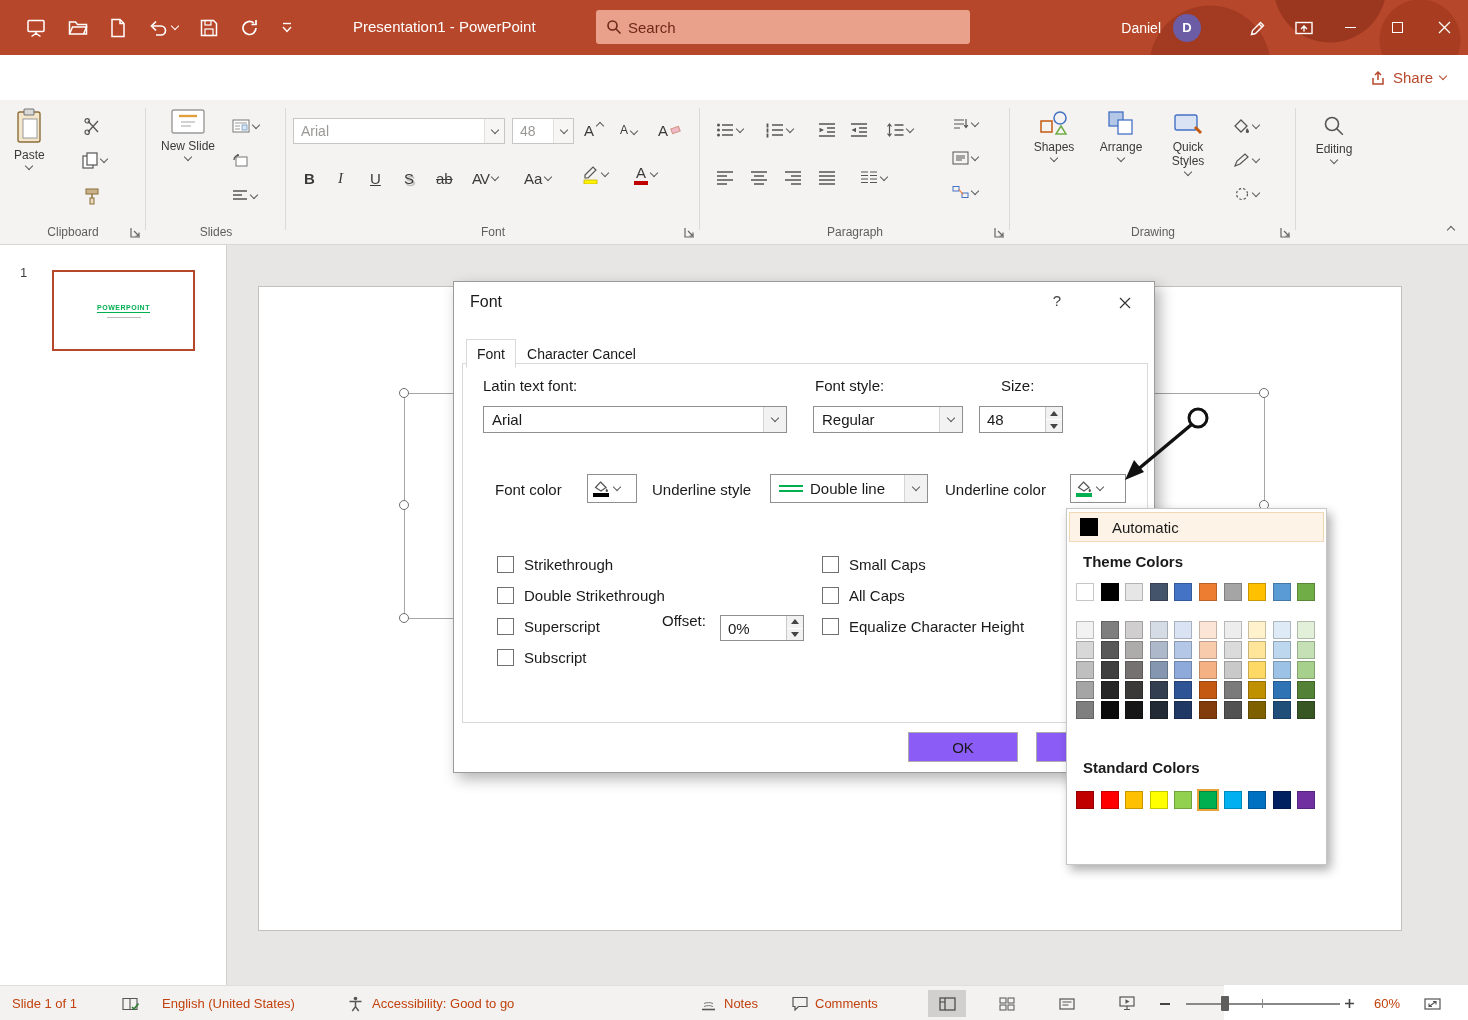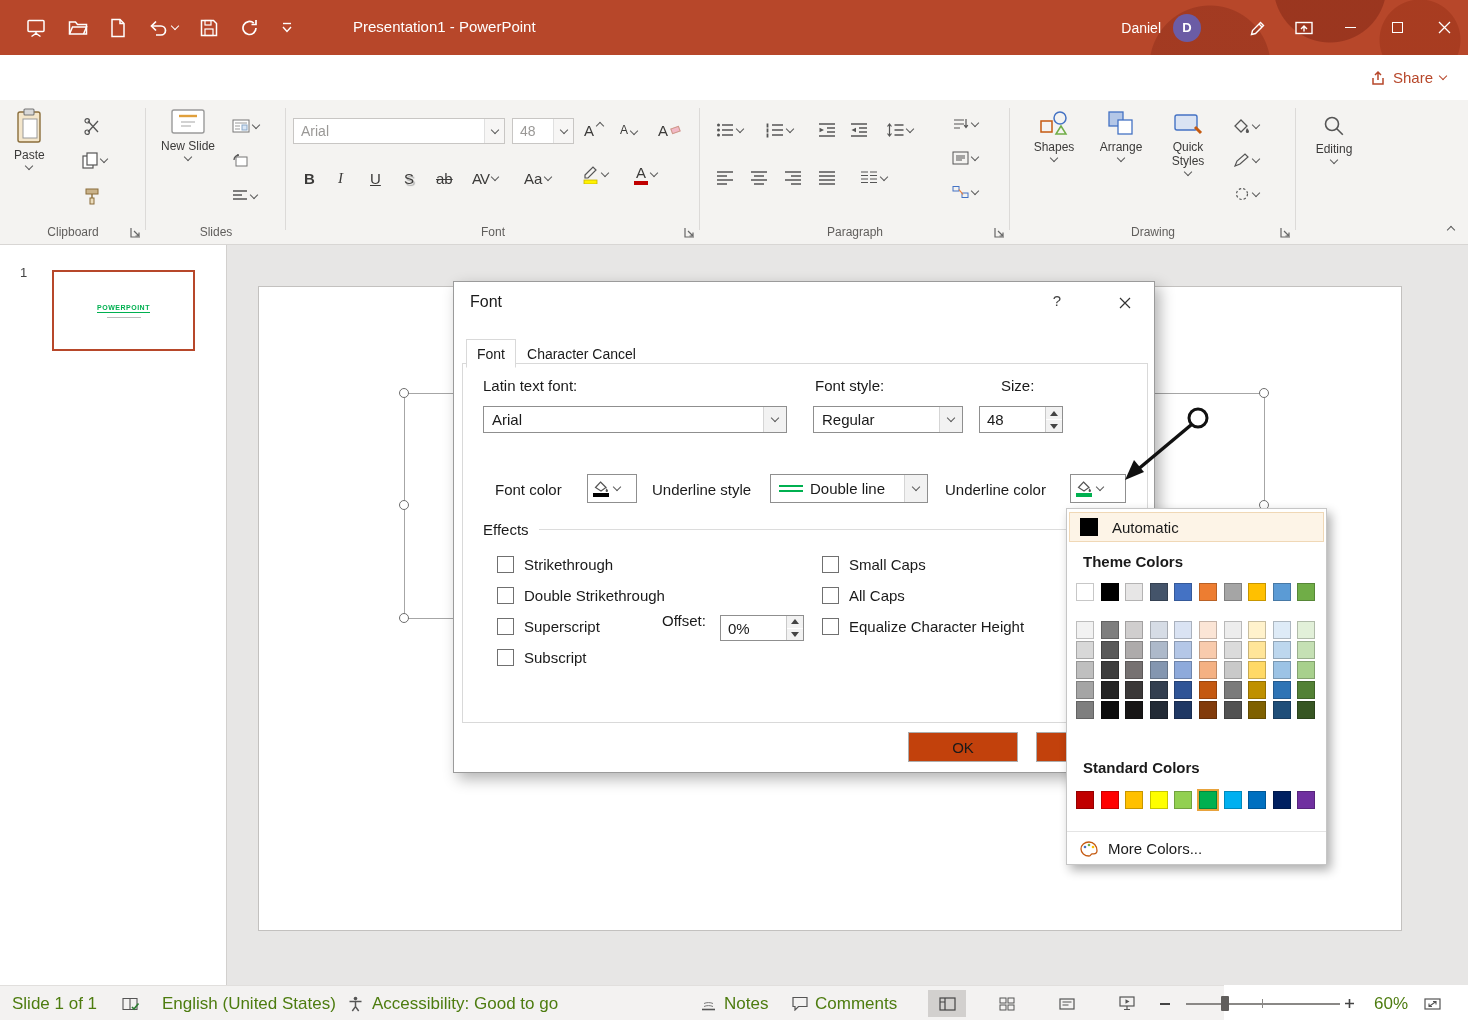--- a/index.html
+++ b/index.html
@@ -80,38 +80,38 @@
 .spinbox .val{flex:1;display:flex;align-items:center;padding:0 7px}
 .spinbox .btns{width:17px;display:flex;flex-direction:column;border-left:1px solid #C9C9C9}
 .spinbox .btns div{flex:1;display:flex;align-items:center;justify-content:center;background:#F2F2F2}
 .spinbox .btns div:first-child{border-bottom:1px solid #fff}
 .grouphead{position:absolute;display:flex;align-items:center;gap:10px}
 .grouphead .ln{height:1px;background:#DCDCDC}
 .colordd{position:absolute;display:flex;align-items:center;border:1px solid #8F8F8F;background:#fff;height:29px;padding:0 5px;gap:5px}
 .strip{width:16px;height:4px}
 .cbrow{position:absolute;display:flex;align-items:center;gap:10px}
 .cbox{width:17px;height:17px;border:1px solid #707070;background:#fff;flex:none}
-.wbtn{position:absolute;width:110px;height:30px;background:#c2410c;border:1px solid #ADADAD;display:flex;align-items:center;justify-content:center;font-size:15px;color:#1A1A1A}
+.wbtn{position:absolute;width:110px;height:30px;background:#8b5cf6;border:1px solid #ADADAD;display:flex;align-items:center;justify-content:center;font-size:15px;color:#1A1A1A}
 
 
 #colorpopup{position:absolute;left:1066px;top:508px;width:261px;height:357px;background:#fff;border:1px solid #C6C6C6;
  box-shadow:4px 5px 10px rgba(0,0,0,.32);z-index:30;font-size:15px;color:#1A1A1A}
 #cp-auto{position:absolute;left:2px;top:3px;right:2px;height:30px;display:flex;align-items:center;gap:14px;padding:0 10px;border:1px solid #F0D8B6;background:#FDF4E7}
 .cp-head{position:absolute;left:16px;font-weight:700;font-size:15px}
 .swrow{position:absolute;left:9px;display:grid;grid-template-columns:repeat(10,18px);column-gap:6.6px}
 .vgrid{position:absolute;left:9px;display:grid;grid-template-columns:repeat(10,18px);column-gap:6.6px;row-gap:2px}
 .sw{width:18px;height:18px;border:1px solid rgba(0,0,0,.22);cursor:default}
 .sw.selected{outline:2px solid var(--selection_ring,#E8A33D);outline-offset:0}
 #cp-more{position:absolute;left:0;right:0;top:322px;height:34px;border-top:1px solid #E4E4E4;display:flex;align-items:center;gap:10px;padding:0 13px}
 
 
 #annot{position:absolute;left:0;top:0;width:1468px;height:1020px;z-index:40;pointer-events:none}
 
 
-#statusbar{position:absolute;left:0;top:985px;width:1224px;height:35px;background:#F3F2F1;border-top:1px solid #E1DFDD;font-size:17px;color:#4d7c0f;z-index:5}
+#statusbar{position:absolute;left:0;top:985px;width:1224px;height:35px;background:#F3F2F1;border-top:1px solid #E1DFDD;font-size:13px;color:#c2410c;z-index:5}
 .sb{position:absolute;top:0;height:35px;display:flex;align-items:center;gap:7px}
 .viewbtn{position:absolute;top:4px;width:38px;height:27px;display:flex;align-items:center;justify-content:center}
 .viewbtn.sel{background:#D2D0CE}
 #zoomtrack{position:absolute;left:1186px;top:17px;width:154px;height:2px;background:#8A8886}
 #zoomnotch{position:absolute;left:1262px;top:13px;width:1px;height:9px;background:#8A8886}
 #zoomthumb{position:absolute;left:1221px;top:10px;width:8px;height:15px;background:#605E5C;border-radius:1px}
 </style>
 </head>
 <body>
 
@@ -171,20 +171,29 @@
     <div class="tbtn">
         <span>
           <svg width="12" height="13" viewBox="0 0 12 13">
             <path d="M2 2.5h8" stroke="#fff" stroke-width="1.4"></path>
             <path d="M2 6l4 4.5L10 6" fill="none" stroke="#fff" stroke-width="1.4"></path>
           </svg>
         </span>
       </div>
   </div>
   <div id="tb-title">Presentation1  -  PowerPoint</div>
+  <div id="searchbox">
+    <span style="position:absolute;left:10px;top:9px">
+        <svg width="16" height="16" viewBox="0 0 16 16">
+          <circle cx="6.5" cy="6.5" r="4.5" fill="none" stroke="#6D2A17" stroke-width="1.6"></circle>
+          <path d="M10 10l4.5 4.5" stroke="#6D2A17" stroke-width="1.6"></path>
+        </svg>
+      </span>
+    <span>Search</span>
+  </div>
   <div id="tb-right">
     <span id="tb-user">Daniel</span>
     <span id="tb-avatar">
         <span>D</span>
       </span>
     <span class="tb-ic">
         <span>
           <svg width="18" height="18" viewBox="0 0 18 18">
             <path d="M2.5 15.5l1-4 8-8 3 3-8 8z" fill="none" stroke="#fff" stroke-width="1.4"></path>
             <path d="M10 5l3 3" stroke="#fff" stroke-width="1.2"></path>
@@ -693,24 +702,20 @@
       <span style="display:flex;flex-direction:column;align-items:center;gap:1px">
           <svg width="15" height="11" viewBox="0 0 15 11">
             <path d="M6.5 1l5.5 5.5L7 10 1.5 6.5z" fill="none" stroke="#555" stroke-width="1.2"></path>
             <path d="M12.5 7.2c.8 1.1 1.5 1.9 1.5 2.6a1.2 1.2 0 0 1-2.4 0c0-.7.4-1.5.9-2.6z" fill="#555"></path>
           </svg>
           <span class="strip" style="background: rgb(0, 176, 80);"></span>
         </span>
       <span class="chev"></span>
     </div>
 
-    <div class="grouphead" style="left:20px;top:157px;width:646px">
-      <span>Effects</span>
-        <span class="ln" style="flex:1"></span>
-    </div>
 
     <div class="cbrow" style="left:34px;top:192px">
         <span class="cbox"></span>
         <span>Strikethrough</span>
       </div>
     <div class="cbrow" style="left:34px;top:223px">
         <span class="cbox"></span>
         <span>Double Strikethrough</span>
       </div>
     <div class="cbrow" style="left:34px;top:254px">
@@ -830,31 +835,20 @@
       <div class="sw" style="background: rgb(255, 0, 0);"></div>
       <div class="sw" style="background: rgb(255, 192, 0);"></div>
       <div class="sw" style="background: rgb(255, 255, 0);"></div>
       <div class="sw" style="background: rgb(146, 208, 80);"></div>
       <div class="sw selected" style="background: rgb(0, 176, 80);"></div>
       <div class="sw" style="background: rgb(0, 176, 240);"></div>
       <div class="sw" style="background: rgb(0, 112, 192);"></div>
       <div class="sw" style="background: rgb(0, 32, 96);"></div>
       <div class="sw" style="background: rgb(112, 48, 160);"></div>
     </div>
-  <div id="cp-more">
-    <span>
-        <svg width="18" height="16" viewBox="0 0 18 16">
-          <path d="M9 1a8 7 0 1 0 0 14c2.2 0 1.6-2.2 3.2-2.2h1.8a3 3 0 0 0 3-3C17 4.6 13.6 1 9 1z" fill="none" stroke="#C55A11" stroke-width="1.3"></path>
-          <circle cx="5" cy="6" r="1.3" fill="#4472C4"></circle>
-          <circle cx="9" cy="4" r="1.3" fill="#70AD47"></circle>
-          <circle cx="13" cy="6" r="1.3" fill="#FFC000"></circle>
-        </svg>
-      </span>
-    <span>More Colors...</span>
-  </div>
 </div>
 
 <svg id="annot">
   <circle cx="1198" cy="418" r="9" fill="none" stroke="#111" stroke-width="3"></circle>
   <line x1="1191" y1="425" x2="1136" y2="471" stroke="#111" stroke-width="3.5"></line>
   <polygon points="1125,480 1144,472 1134,460" fill="#111"></polygon>
 </svg>
 
 <div id="statusbar">
   <div class="sb" style="left:12px">Slide 1 of 1</div>

